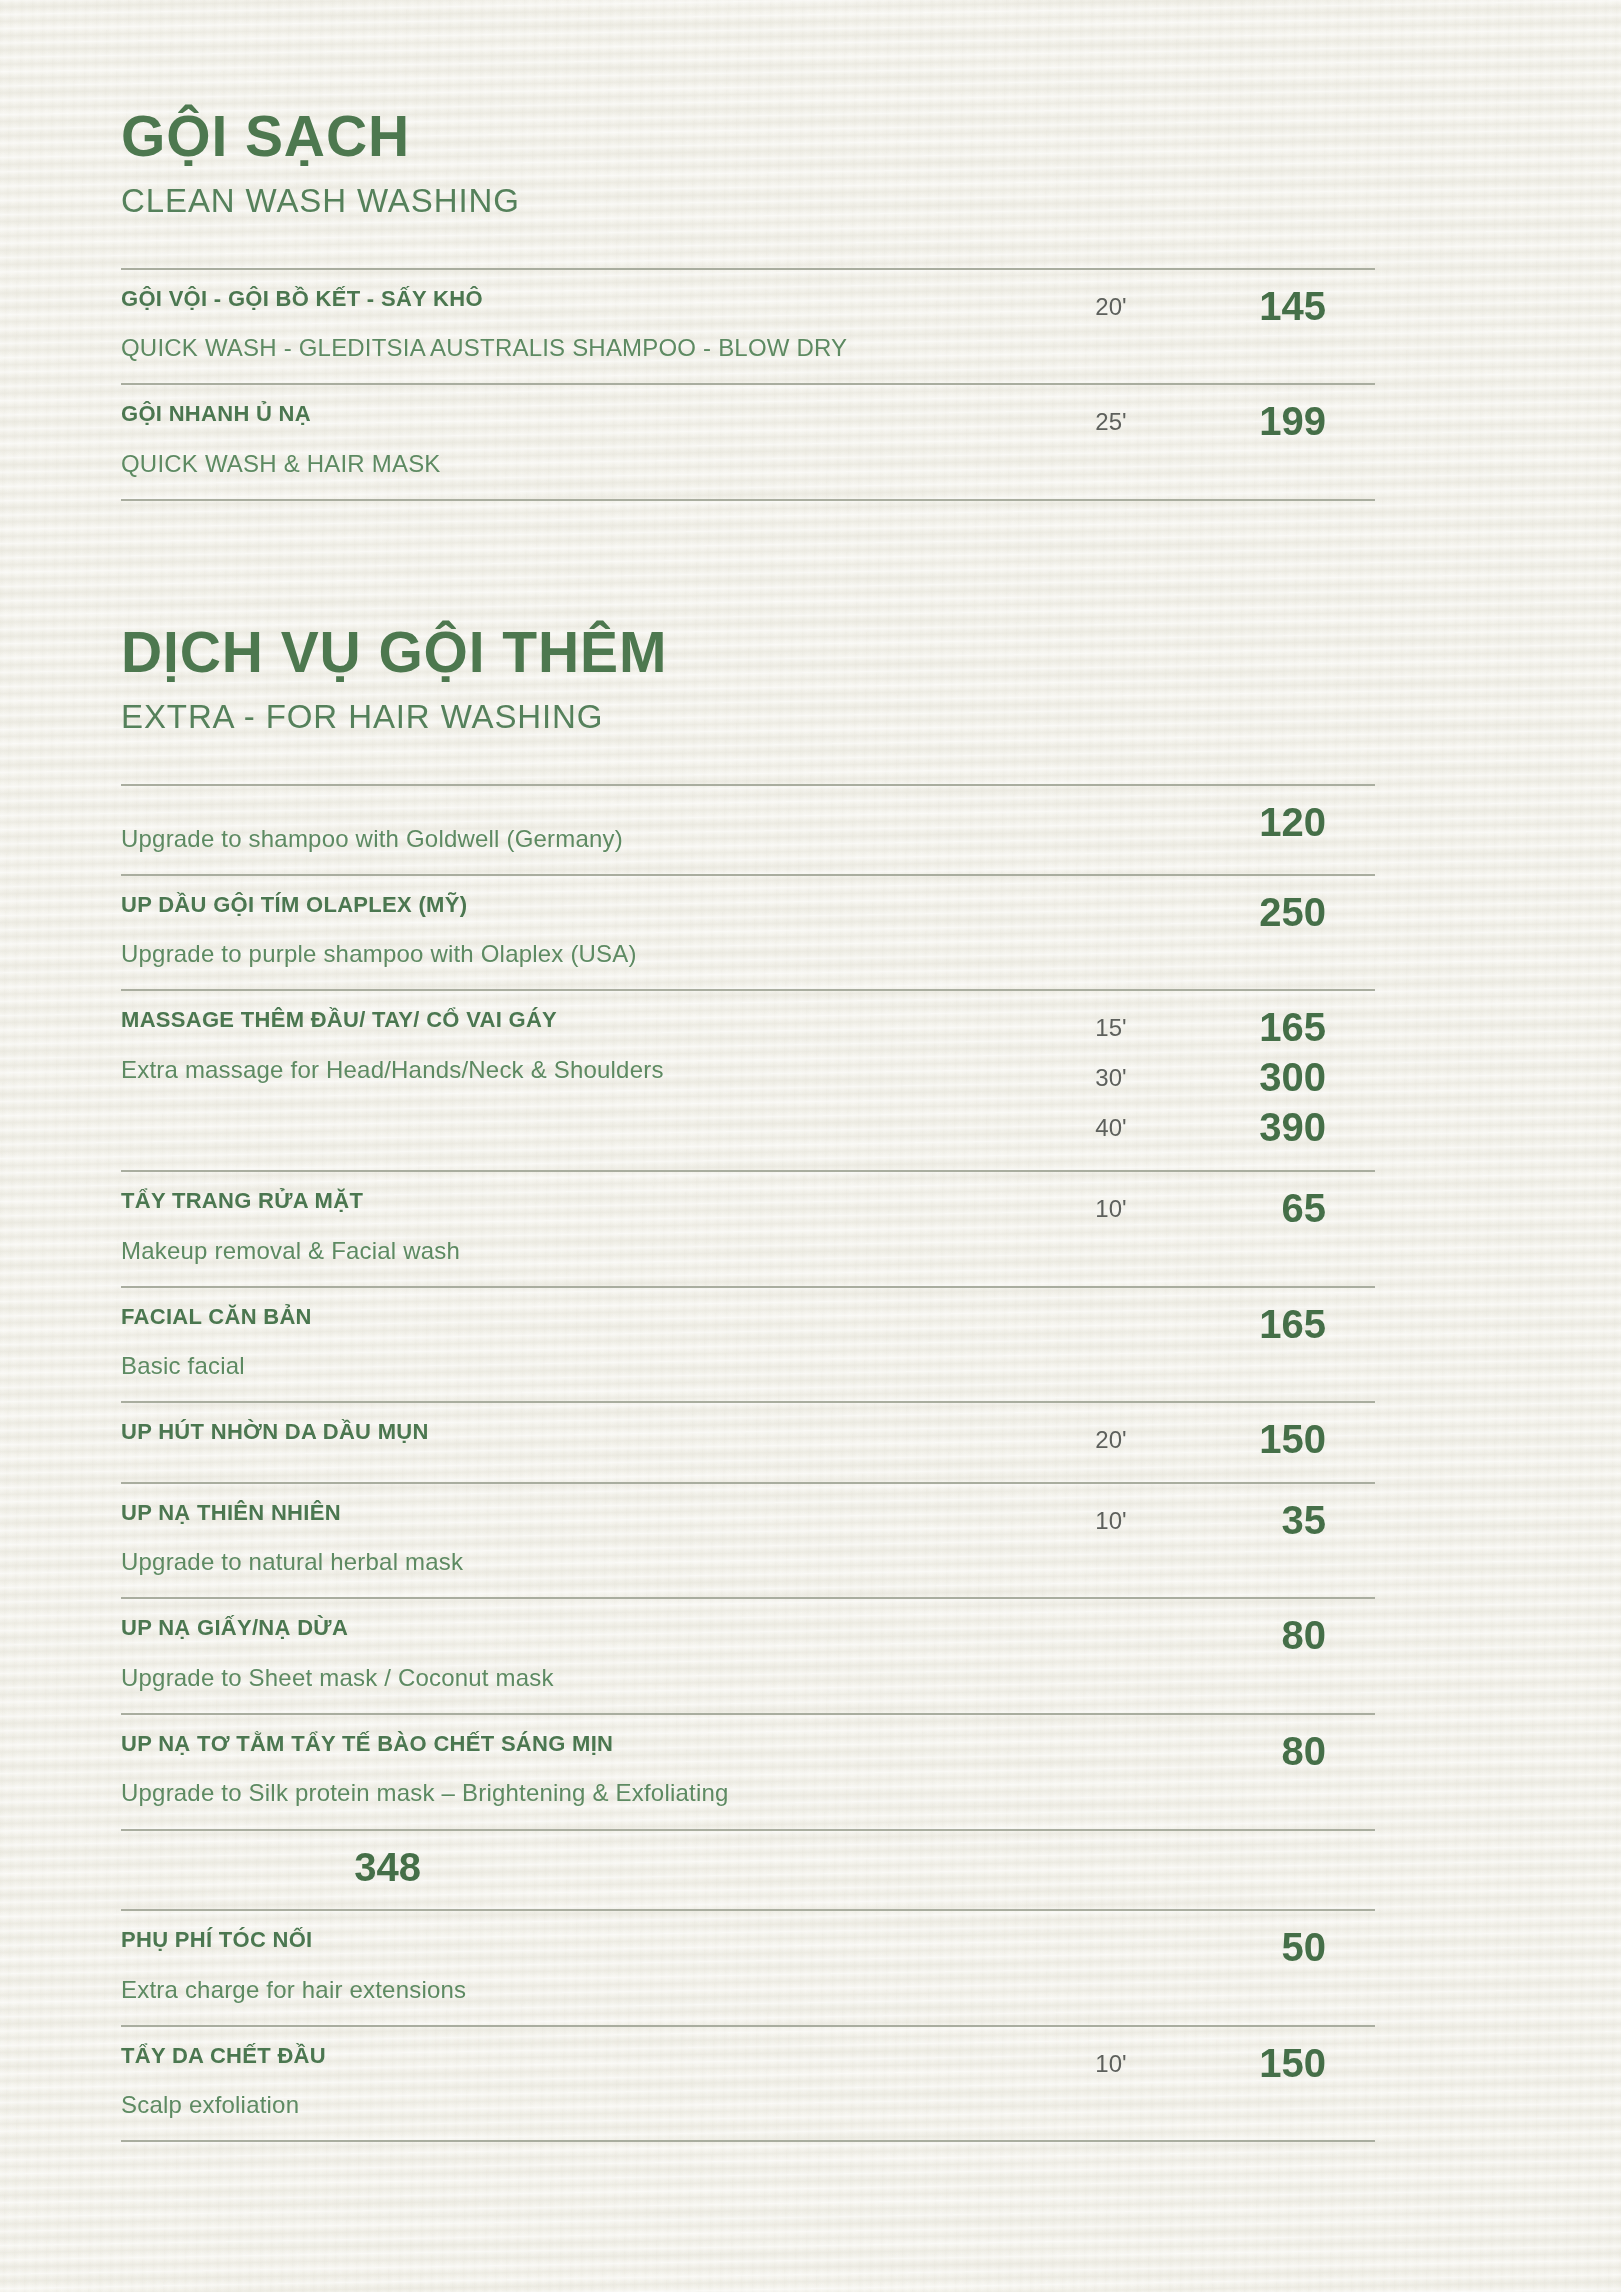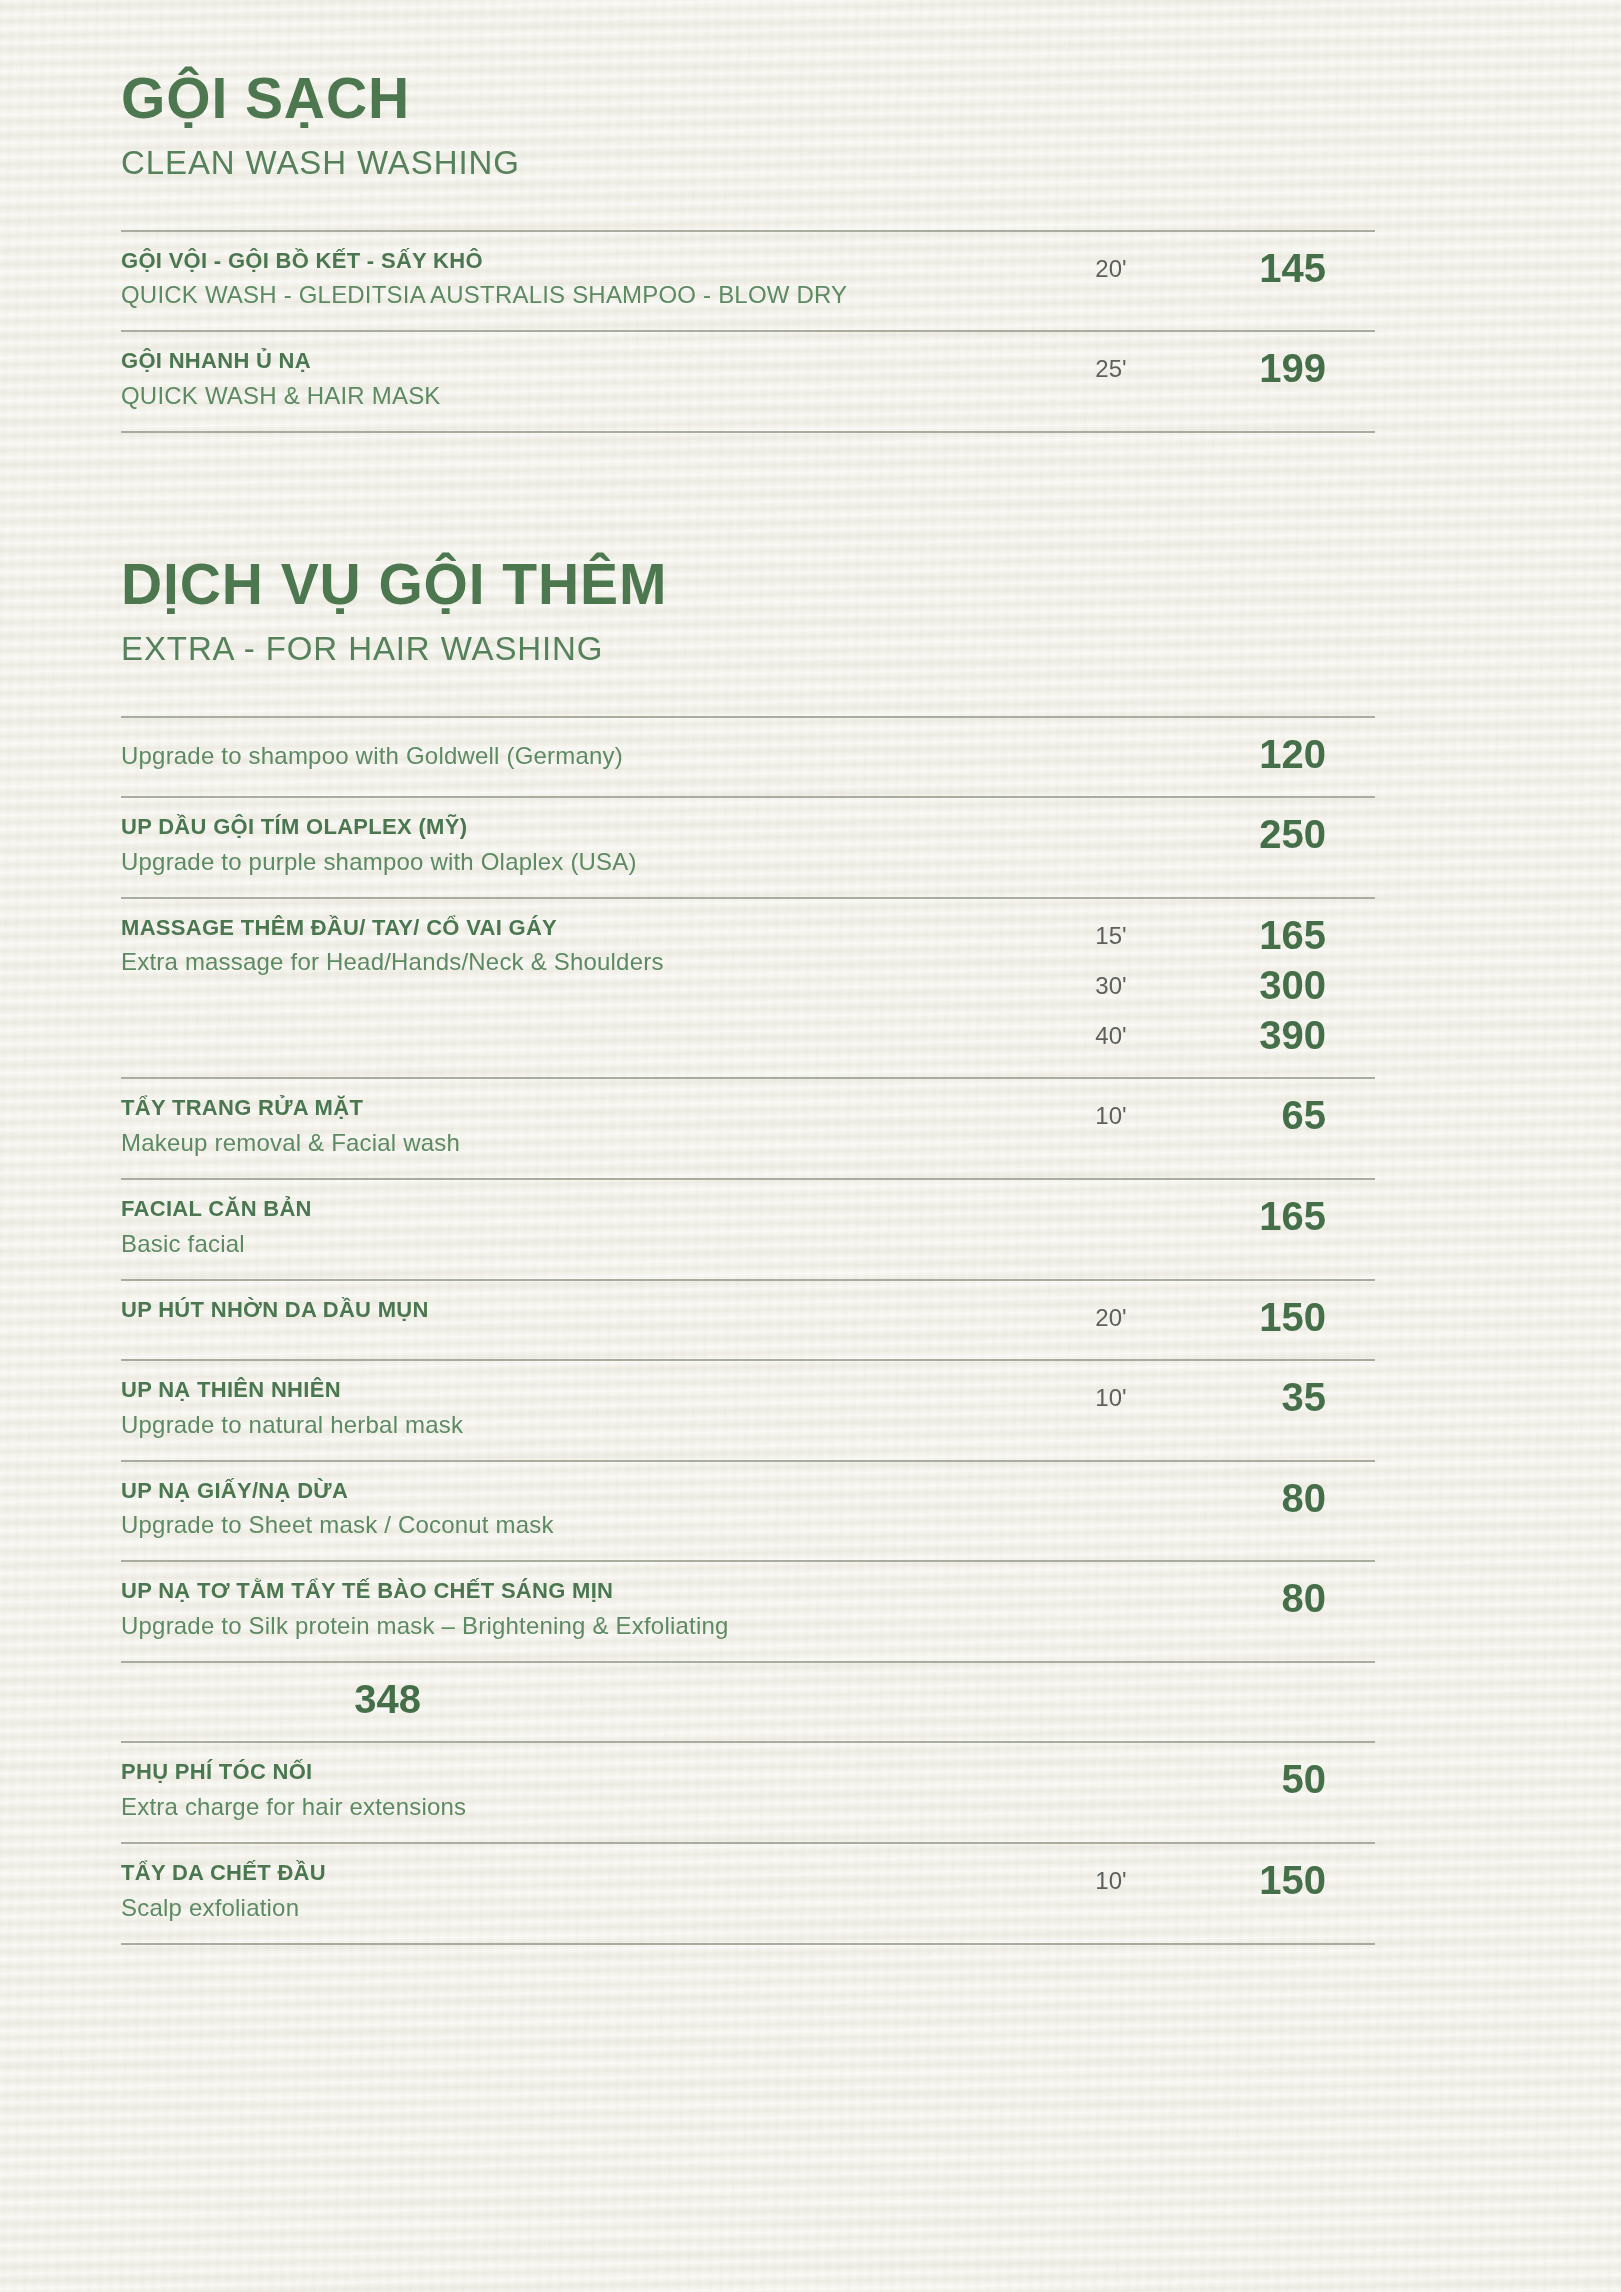--- a/index.html
+++ b/index.html
@@ -5,21 +5,21 @@
   html,body{margin:0;padding:0;}
   body{
     font-family:"Liberation Sans","DejaVu Sans",sans-serif;
     background:#f1f0e9;
   }
   .page{
     position:relative;
     width:1621px;
     height:2293px;
     box-sizing:border-box;
-    padding:68px 246px 0 121px;
+    padding:106px 246px 0 121px;
     overflow:hidden;
     background-color:#f1f0e9;
     background-image:
       repeating-linear-gradient(179deg,
         rgba(255,255,255,0.55) 0px, rgba(255,255,255,0) 3.6px,
         rgba(226,224,213,0.38) 7.2px, rgba(255,255,255,0) 10.7px,
         rgba(255,255,255,0.45) 14.3px),
       repeating-linear-gradient(91deg,
         rgba(232,230,220,0.30) 0px, rgba(246,245,239,0.30) 5.4px,
         rgba(238,236,227,0.30) 10.7px),
@@ -49,21 +49,21 @@
   }
   .c-price{
     width:179px; box-sizing:border-box; padding-right:49px; text-align:right;
     display:flex; flex-direction:column; gap:9px; align-items:flex-end;
   }
   .item-title{
     font-size:22px; font-weight:bold; color:#4b7750;
     letter-spacing:0.3px; line-height:1.16;
   }
   .item-desc{
-    font-size:24px; color:#5d8a62; margin-top:8px;
+    font-size:24px; color:#5d8a62; margin-top:23px;
     letter-spacing:0.2px; line-height:1.15;
   }
   .dur{ font-size:24px; color:#5d605c; height:41px; line-height:41px; }
   .price{ font-size:40px; font-weight:bold; color:#456f48; height:41px; line-height:41px; }
 </style>
 </head>
 <body>
 
 <div class="page">
 

